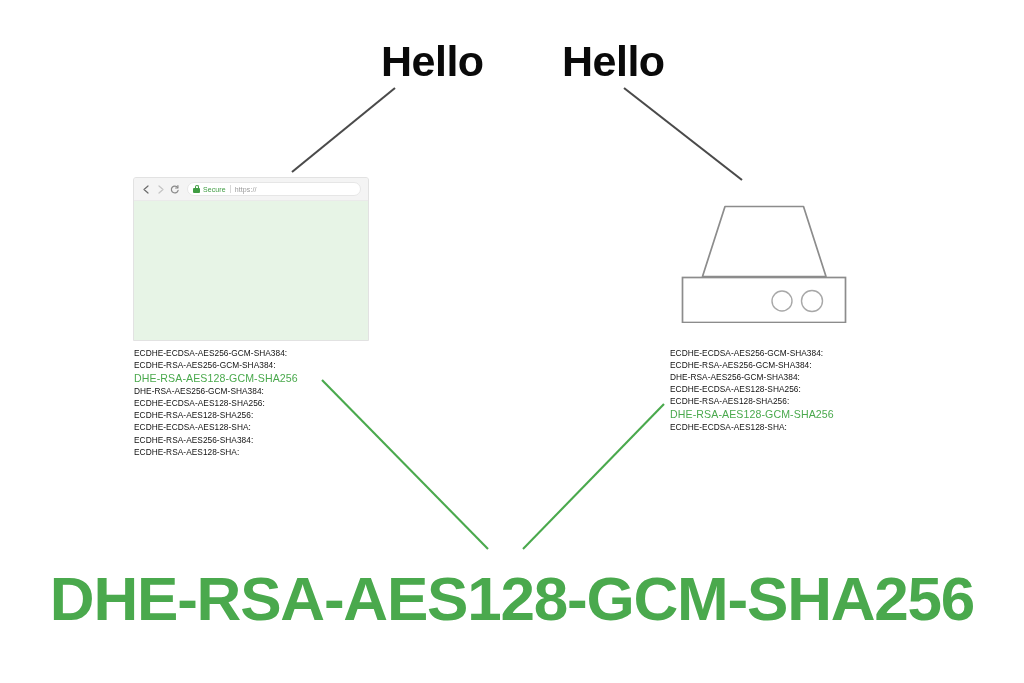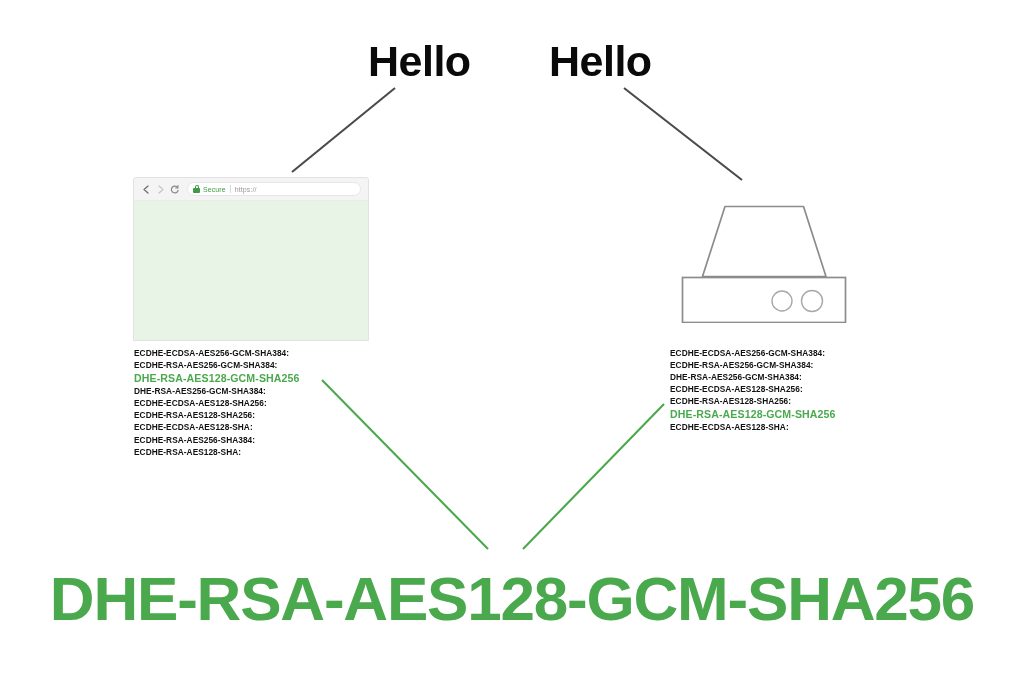--- a/index.html
+++ b/index.html
@@ -32,20 +32,21 @@
   
   .hello-label {
     position: absolute;
     font-family: "Liberation Sans", sans-serif;
     font-weight: bold;
     font-size: 43px;
     line-height: 1;
     color: #0a0a0a;
     letter-spacing: -0.5px;
     white-space: nowrap;
+    margin-left: 13px;
   }
   #hello-client { left: 368px; top: 40px; }
   #hello-server { left: 549px; top: 40px; }
 
   
   #browser-window {
     position: absolute;
     left: 133px;
     top: 177px;
     width: 236px;
@@ -148,21 +149,21 @@
     top: 193px;
     width: 175px;
     height: 130px;
   }
   #server-appliance svg { display: block; }
 
   
   .cipher-list {
     position: absolute;
     font-family: "Liberation Sans", sans-serif;
-    font-weight: bold;
+    font-weight: normal;
     font-size: 8.3px;
     line-height: 12.1px;
     color: #111111;
     white-space: nowrap;
     letter-spacing: 0.05px;
   }
   #cipher-list-client { left: 134px; top: 347px; }
   #cipher-list-server { left: 670px; top: 347px; }
   .cipher-row.selected {
     color: #4aa94d;

